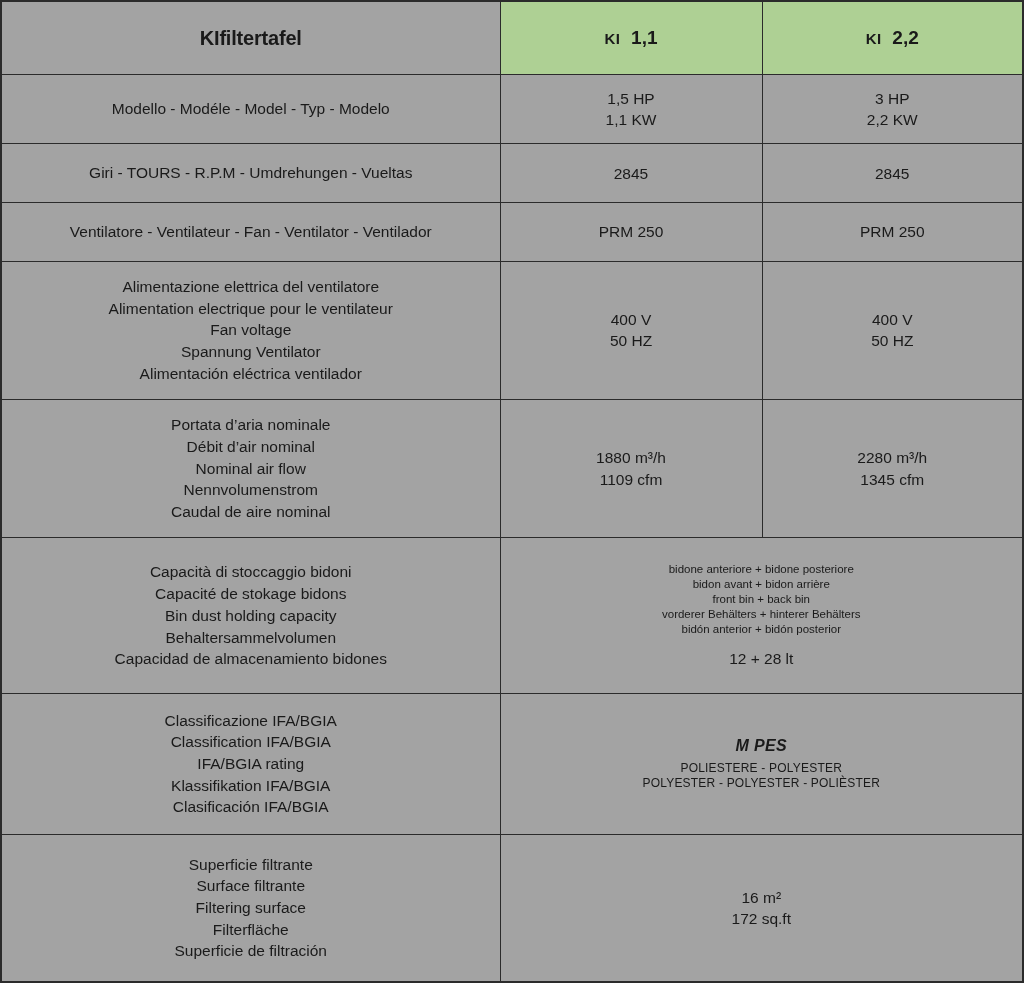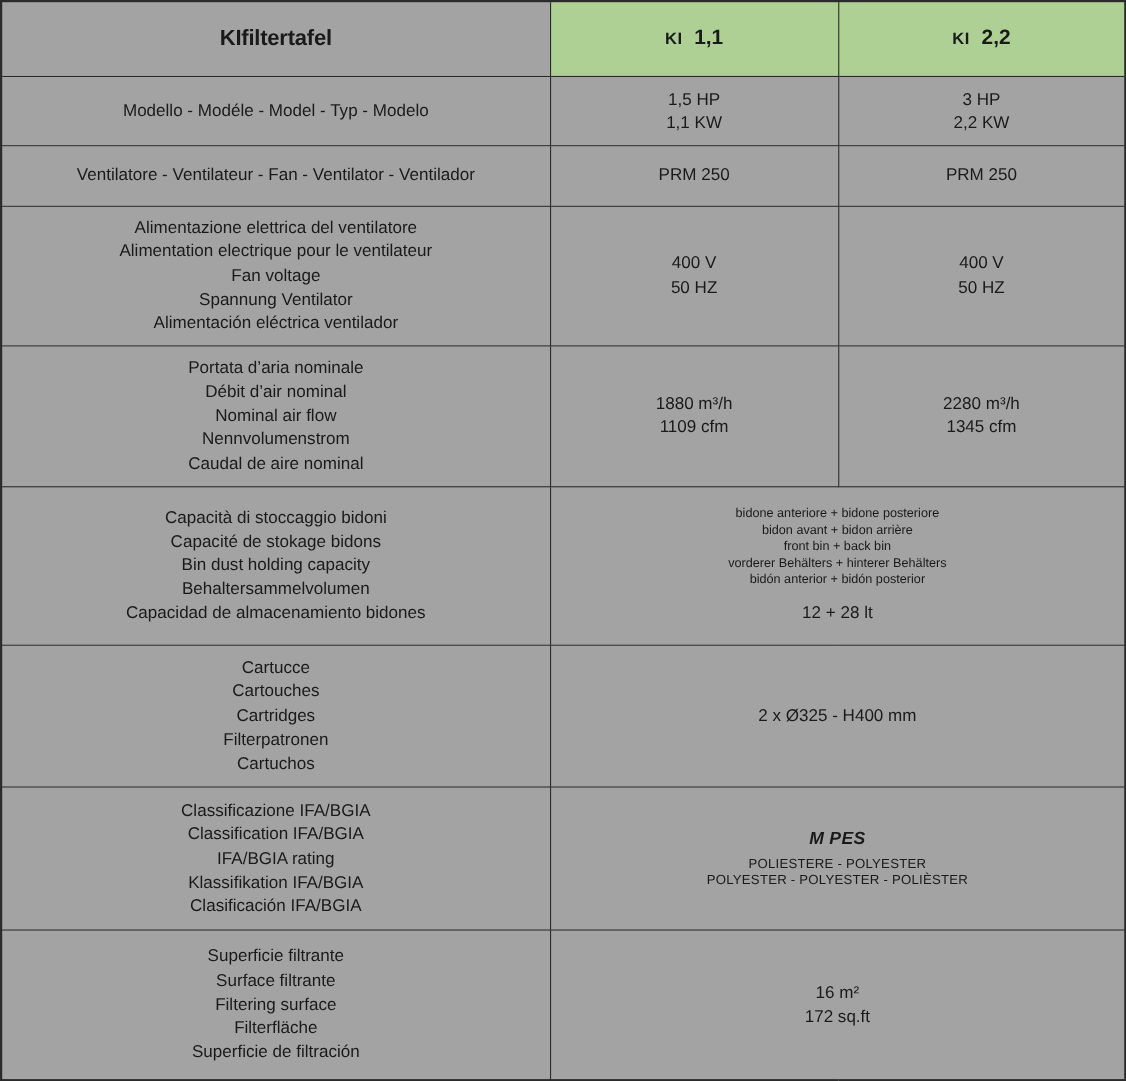--- a/index.html
+++ b/index.html
@@ -151,20 +151,31 @@
       <td class="value-cell">
         <div class="value-line">1,5 HP</div>
         <div class="value-line">1,1 KW</div>
       </td>
       <td class="value-cell">
         <div class="value-line">3 HP</div>
         <div class="value-line">2,2 KW</div>
       </td>
     </tr>
 
+    <tr style="height:50px;">
+      <td class="label-cell single">
+        <div class="label-line">Giri - TOURS - R.P.M - Umdrehungen - Vueltas</div>
+      </td>
+      <td class="value-cell">
+        <div class="value-line">2845</div>
+      </td>
+      <td class="value-cell">
+        <div class="value-line">2845</div>
+      </td>
+    </tr>
 
     <tr style="height:50px;">
       <td class="label-cell single">
         <div class="label-line">Ventilatore - Ventilateur - Fan - Ventilator - Ventilador</div>
       </td>
       <td class="value-cell">
         <div class="value-line">PRM 250</div>
       </td>
       <td class="value-cell">
         <div class="value-line">PRM 250</div>
@@ -220,32 +231,20 @@
           <div class="sub-line">bidone anteriore + bidone posteriore</div>
           <div class="sub-line">bidon avant + bidon arrière</div>
           <div class="sub-line">front bin + back bin</div>
           <div class="sub-line">vorderer Behälters + hinterer Behälters</div>
           <div class="sub-line">bidón anterior + bidón posterior</div>
         </div>
         <div class="main-after-sub">12 + 28 lt</div>
       </td>
     </tr>
 
-    <tr style="height:120px;">
-      <td class="label-cell">
-        <div class="label-line">Cartucce</div>
-        <div class="label-line">Cartouches</div>
-        <div class="label-line">Cartridges</div>
-        <div class="label-line">Filterpatronen</div>
-        <div class="label-line">Cartuchos</div>
-      </td>
-      <td class="value-cell merged" colspan="2">
-        <div class="value-line">2 x  Ø325 - H400 mm</div>
-      </td>
-    </tr>
 
     <tr style="height:120px;">
       <td class="label-cell">
         <div class="label-line">Classificazione IFA/BGIA</div>
         <div class="label-line">Classification IFA/BGIA</div>
         <div class="label-line">IFA/BGIA rating</div>
         <div class="label-line">Klassifikation IFA/BGIA</div>
         <div class="label-line">Clasificación IFA/BGIA</div>
       </td>
       <td class="value-cell merged" colspan="2">

